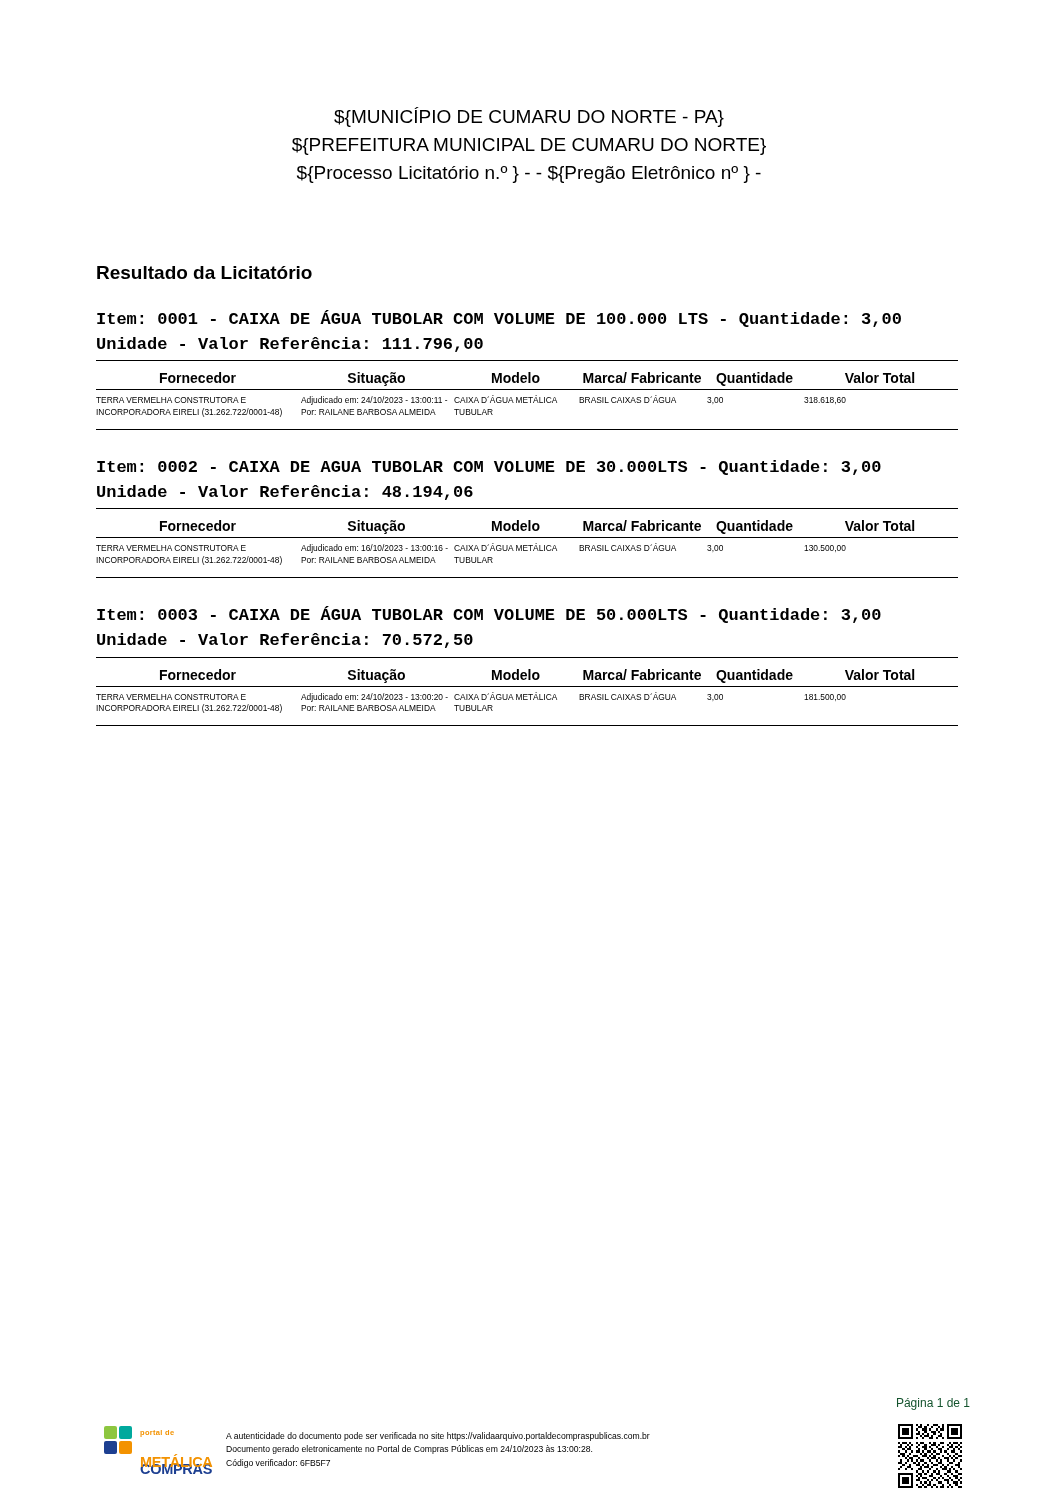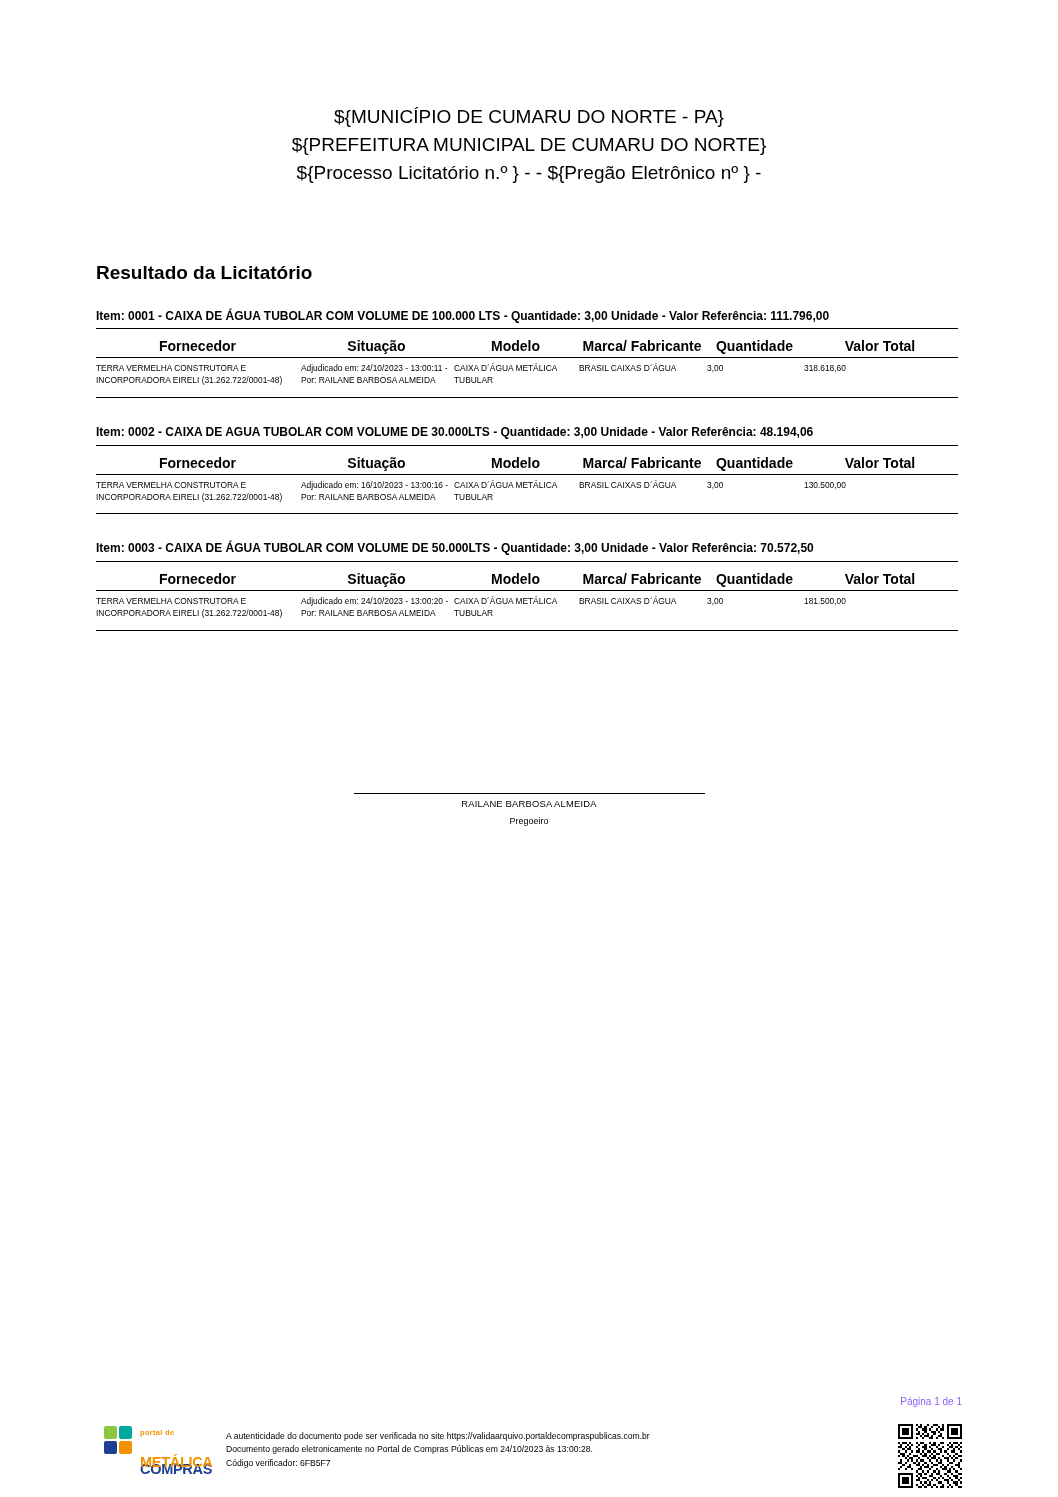--- a/index.html
+++ b/index.html
@@ -53,24 +53,25 @@
     position: absolute;
     left: 96px;
     top: 308px;
     width: 862px;
   }
 
   .item-block {
     margin-bottom: 26px;
   }
   .item-heading {
-    font-size: 12px;
+    font-size: 17px;
     font-weight: bold;
     line-height: 1.45;
     margin: 0 0 3px 0;
+    font-family: Liberation Mono, monospace;
   }
   table.item-table {
     width: 100%;
     border-collapse: collapse;
     table-layout: fixed;
   }
   table.item-table thead th {
     text-align: center;
     font-size: 14px;
     font-weight: bold;
@@ -112,24 +113,24 @@
     letter-spacing: 0.2px;
   }
   .sig-role {
     font-size: 9px;
     margin-top: 7px;
   }
 
   
   .page-num {
     position: absolute;
-    right: 96px;
+    right: 88px;
     top: 1396px;
-    font-size: 10px;
-    color: #8b5cf6;
+    font-size: 12px;
+    color: #14532d;
   }
   .footer {
     position: absolute;
     left: 96px;
     right: 96px;
     top: 1424px;
     height: 64px;
   }
   .footer-logo {
     position: absolute;
@@ -298,25 +299,20 @@
             <td>BRASIL CAIXAS D´ÁGUA</td>
             <td>3,00</td>
             <td>181.500,00</td>
           </tr>
         </tbody>
       </table>
     </div>
 
   </div>
 
-  <div class="signature">
-    <div class="sig-line"></div>
-    <div class="sig-name">RAILANE BARBOSA ALMEIDA</div>
-    <div class="sig-role">Pregoeiro</div>
-  </div>
 
   <div class="page-num">Página 1 de 1</div>
 
   <div class="footer">
 
     <div class="footer-logo">
       <div class="lm-sq" style="left:0px;  top:0px;  width:13px; height:13px; background:#8dc63f;"></div>
       <div class="lm-sq" style="left:15px; top:0px;  width:13px; height:13px; background:#00a99d;"></div>
       <div class="lm-sq" style="left:0px;  top:15px; width:13px; height:13px; background:#1d3f91;"></div>
       <div class="lm-sq" style="left:15px; top:15px; width:13px; height:13px; background:#f39200;"></div>

